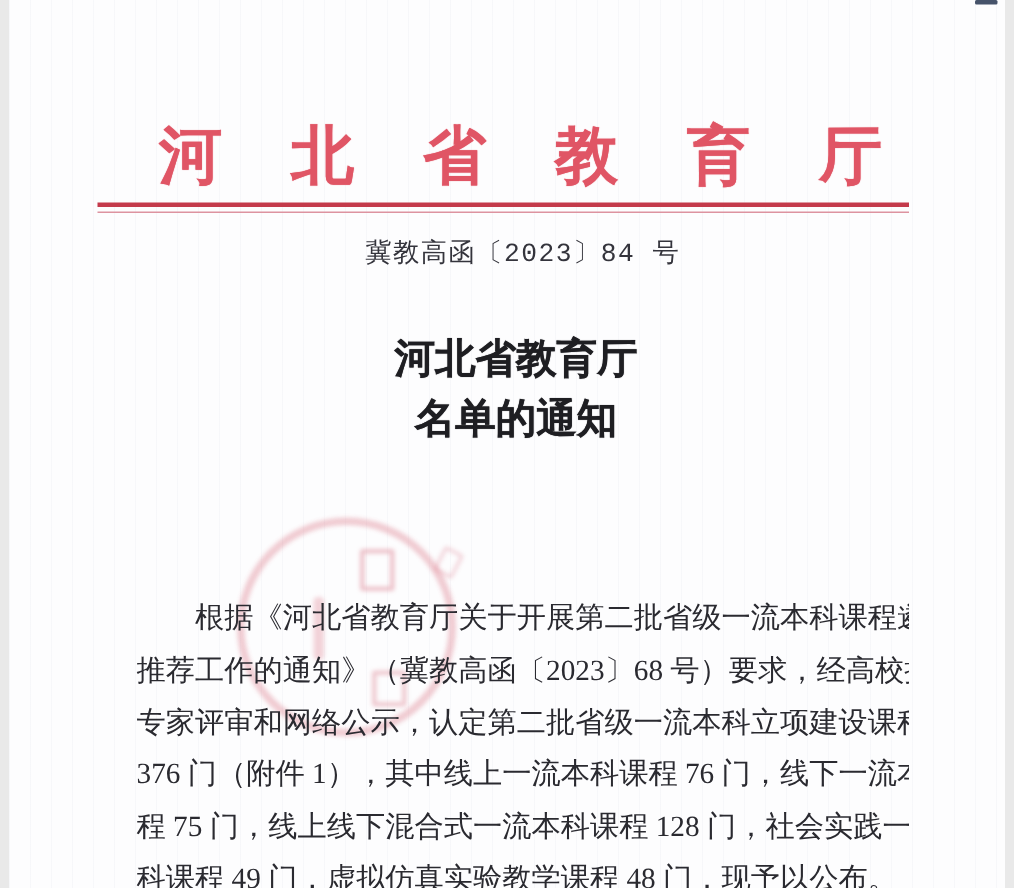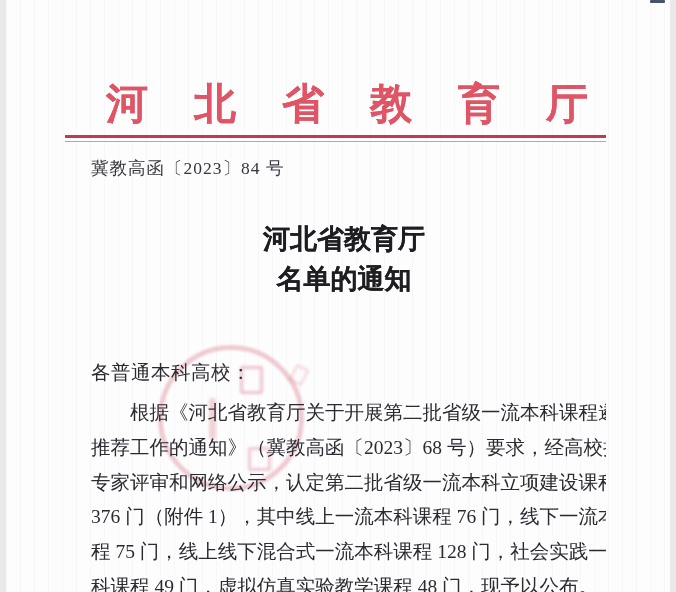--- a/index.html
+++ b/index.html
@@ -40,24 +40,25 @@
     position: absolute;
     left: 59px; top: 135px;
     width: 541px; height: 7px;
     border-top: 3.5px solid #c43a4b;
     border-bottom: 1.5px solid #dd93a0;
   }
   .doc-number {
     position: absolute;
     left: 85px; top: 156px;
     width: 515px;
-    text-align: left;
+    text-align: center;
     font-size: 17.5px;
     color: #34343c;
     letter-spacing: 1px;
+    font-family: Liberation Mono, monospace;
   }
   .doc-title {
     position: absolute;
     left: 0; top: 219px;
     width: 676px;
     text-align: center;
     font-weight: bold;
     font-size: 27px;
     line-height: 40px;
     color: #1e1e22;
@@ -126,21 +127,20 @@
     <div>河北省教育厅</div>
     <div>名单的通知</div>
   </div>
 
   <div class="seal"></div>
   <div class="seal-frag seal-frag-1"></div>
   <div class="seal-frag seal-frag-2"></div>
   <div class="seal-frag seal-frag-3"></div>
   <div class="seal-frag seal-frag-4"></div>
 
-  <div class="body-block salutation">各普通本科高校：</div>
 
   <div class="body-block paragraph">
     <div class="para-line indent">根据《河北省教育厅关于开展第二批省级一流本科课程遴选</div>
     <div class="para-line">推荐工作的通知》（冀教高函〔2023〕68 号）要求，经高校推荐、</div>
     <div class="para-line">专家评审和网络公示，认定第二批省级一流本科立项建设课程共</div>
     <div class="para-line">376 门（附件 1），其中线上一流本科课程 76 门，线下一流本科课</div>
     <div class="para-line">程 75 门，线上线下混合式一流本科课程 128 门，社会实践一流本</div>
     <div class="para-line last">科课程 49 门，虚拟仿真实验教学课程 48 门，现予以公布。</div>
   </div>
 

